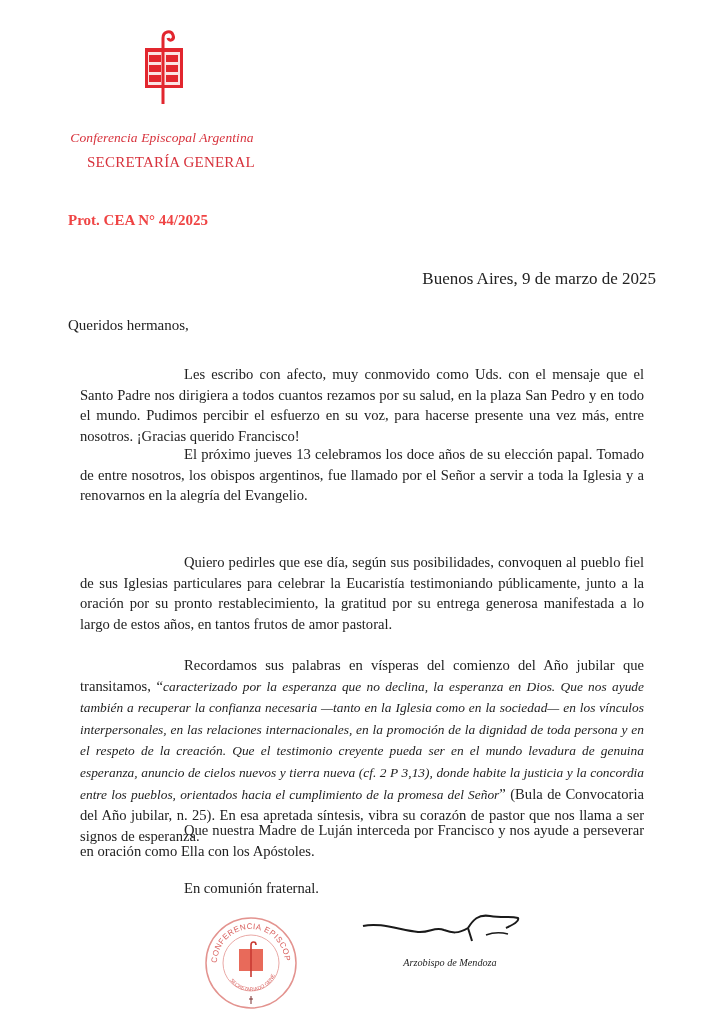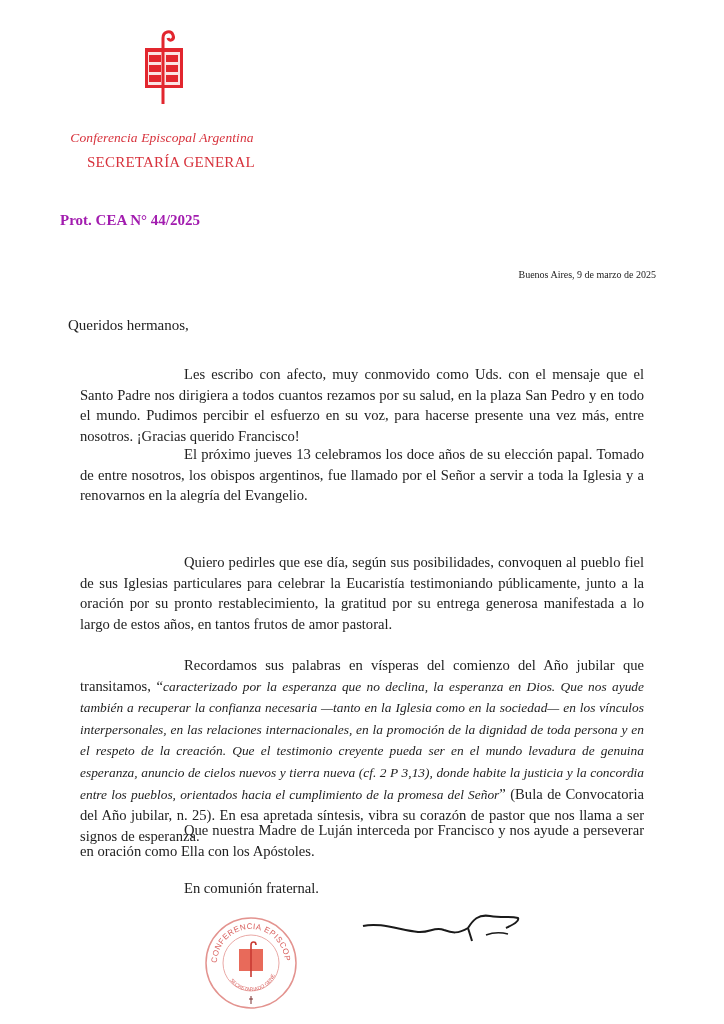--- a/index.html
+++ b/index.html
@@ -5,22 +5,22 @@
   html, body { margin: 0; padding: 0; background: #ffffff; }
   body { width: 724px; height: 1024px; position: relative; overflow: hidden;
          font-family: "Liberation Serif", "DejaVu Serif", serif; color: #1a1a1a; }
   .abs { position: absolute; }
   .logo { left: 141px; top: 28px; width: 48px; height: 78px; }
   .org-name { left: 62px; top: 130px; width: 200px; text-align: center;
               font-family: "Liberation Serif", serif; font-style: italic;
               font-size: 13.5px; color: #d7323c; letter-spacing: 0.1px; }
   .secretaria { left: 62px; top: 154px; width: 218px; text-align: center;
                 font-size: 15px; color: #d7323c; letter-spacing: 0.2px; }
-  .prot { left: 60px; top: 212px; font-size: 15px; font-weight: bold; color: #a21caf; }
-  .date { right: 68px; top: 269px; font-size: 10px; color: #222; }
+  .prot { left: 68px; top: 212px; font-size: 15px; font-weight: bold; color: #ef4444; }
+  .date { right: 68px; top: 269px; font-size: 17px; color: #222; }
   .greeting { left: 68px; top: 317px; font-size: 15px; color: #222; text-align: center; }
   .body-text { left: 68px; width: 588px; font-size: 14.6px; line-height: 20.6px;
                color: #222; text-align: justify; }
   .body-text p { margin: 12px; text-indent: 104px; }
   .p1 { top: 352px; }
   .p2 { top: 432px; }
   .p3 { top: 540px; }
   .p4 { top: 643px; }
   .p5 { top: 808px; }
   .p6 { top: 866px; }
@@ -102,13 +102,14 @@
 
 <div class="abs signature">
   <svg width="170" height="40" viewBox="0 0 170 40">
     <path d="M3 18 C20 14 40 22 58 24 C70 25 75 18 84 22 C92 25 98 26 108 20 C113 12 118 6 130 8 C142 10 150 8 158 10 C160 14 150 18 146 20" fill="none" stroke="#1a1a1a" stroke-width="2"></path>
     <path d="M108 20 L112 33" stroke="#1a1a1a" stroke-width="2"></path>
     <path d="M126 27 C134 24 140 24 148 26" fill="none" stroke="#1a1a1a" stroke-width="1.6"></path>
   </svg>
 </div>
 
 <div class="abs signer">
+  <div>Arzobispo de Mendoza</div>
 </div>
 
 </body></html>

